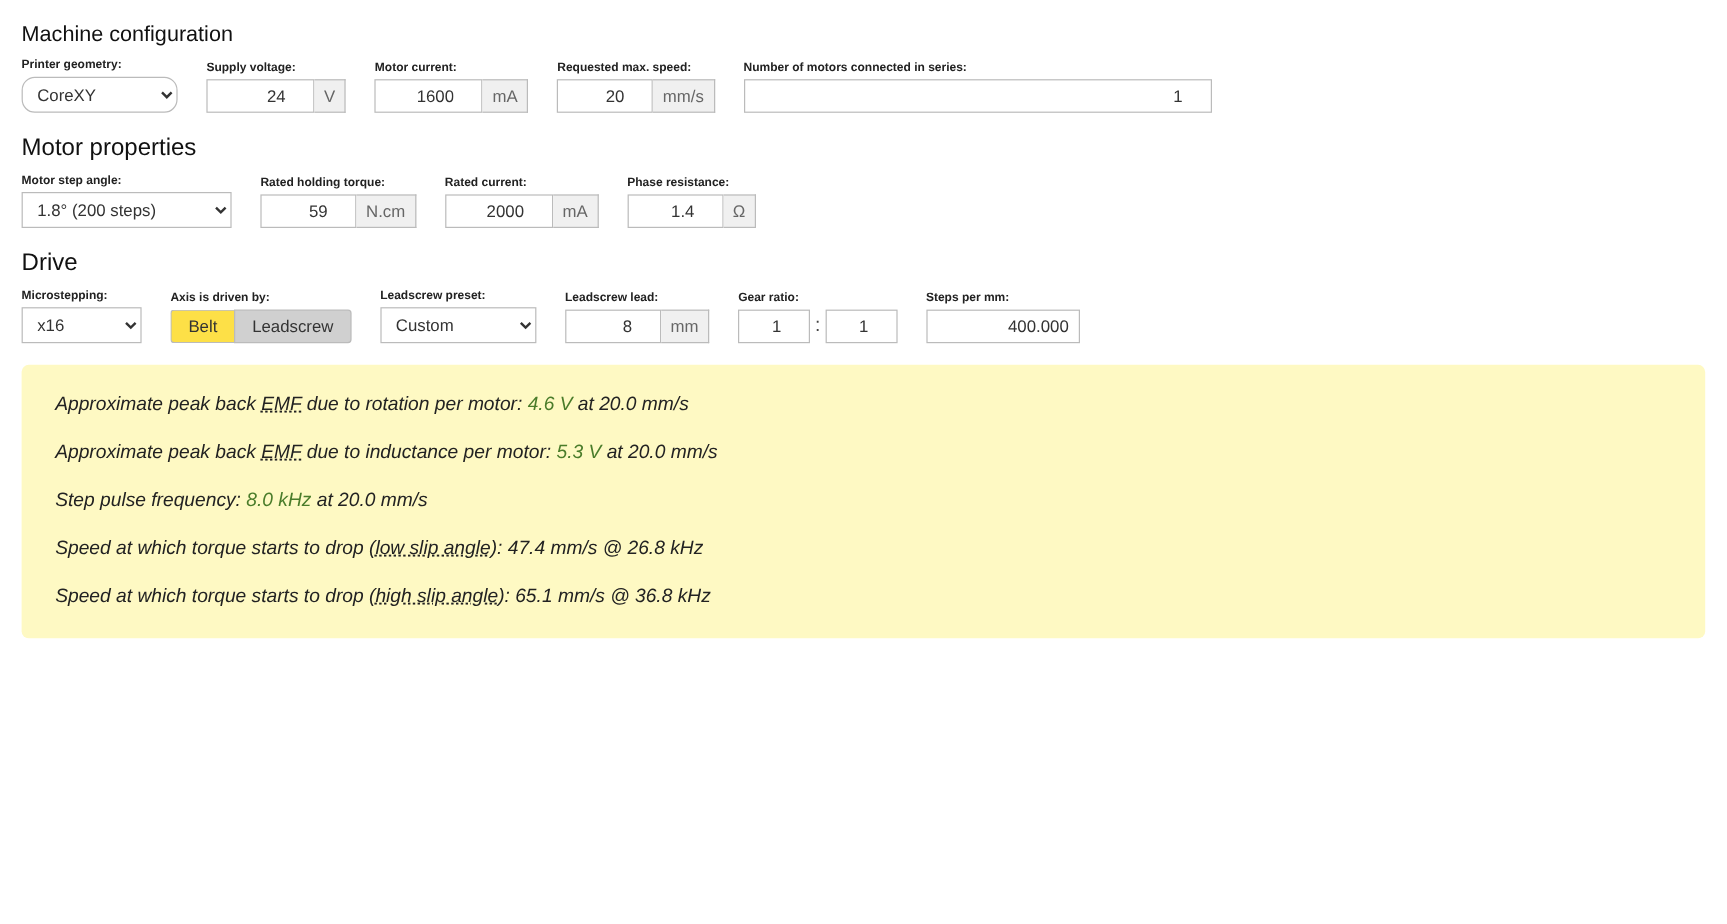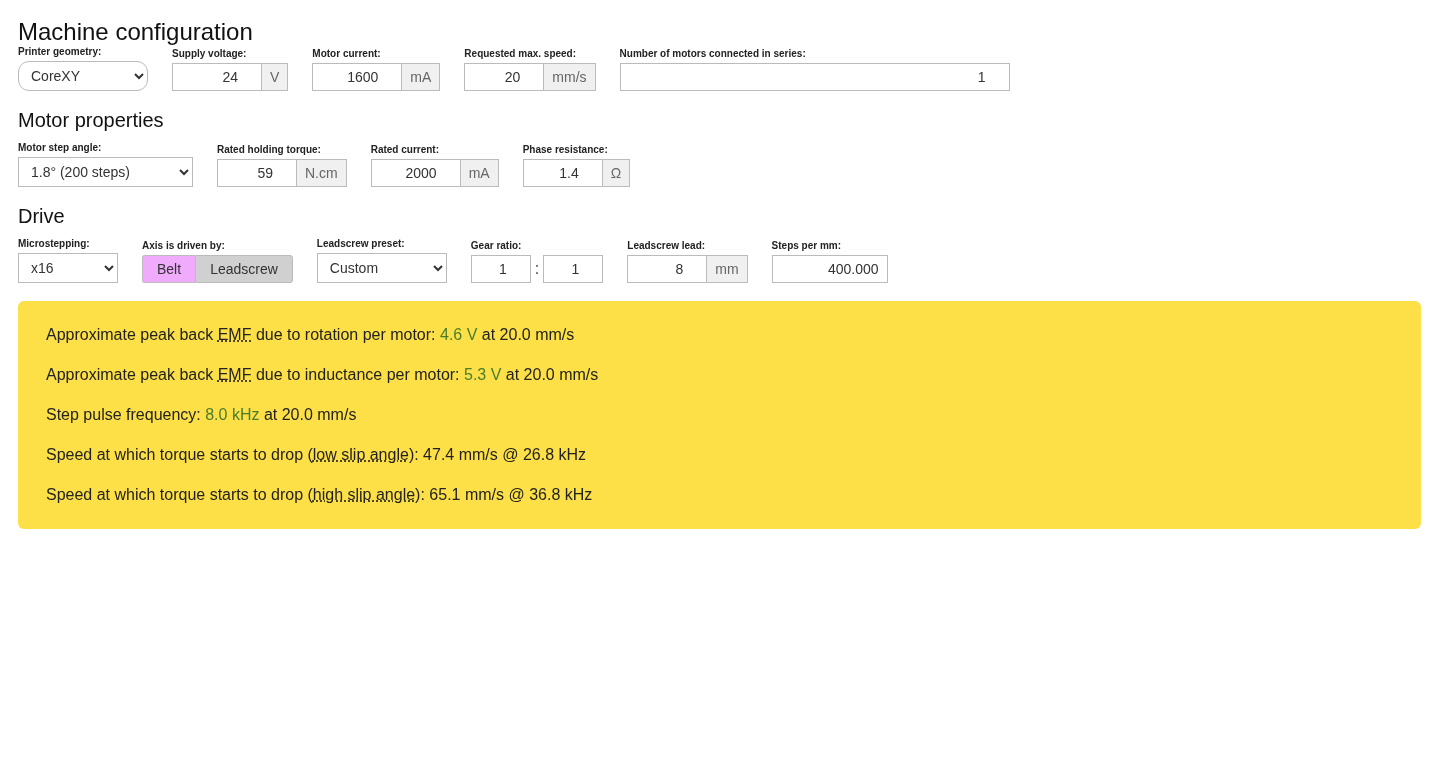--- a/index.html
+++ b/index.html
@@ -4,22 +4,23 @@
   <style>
     * { box-sizing: border-box; margin: 0; padding: 0; }
     body {
       font-family: Arial, sans-serif;
       font-size: 14px;
       background: #fff;
       color: #222;
       padding: 18px 18px 0 18px;
     }
     h2 {
-      font-size: 24px;
+      font-size: 18px;
       font-weight: normal;
+      margin-bottom: 10px;
       color: #111;
     }
     h3 {
       font-size: 20px;
       font-weight: normal;
       margin-bottom: 10px;
       color: #111;
     }
     .section {
       margin-bottom: 18px;
@@ -75,21 +76,21 @@
       align-items: center;
     }
     .toggle-group {
       display: flex;
     }
     .toggle-btn {
       border: 1px solid #bbb;
       padding: 5px 14px;
       font-size: 14px;
       cursor: pointer;
-      background: #f0abfc;
+      background: #fde047;
       color: #333;
     }
     .toggle-btn:first-child {
       border-right: none;
       border-radius: 3px 0 0 3px;
     }
     .toggle-btn:last-child {
       border-radius: 0 3px 3px 0;
     }
     .toggle-btn.active {
@@ -99,24 +100,25 @@
     .gear-ratio-group {
       display: flex;
       align-items: center;
       gap: 4px;
     }
     .gear-colon {
       font-size: 16px;
       color: #444;
     }
     .results-section {
-      background: #fde047;
+      background: #fef9c3;
       border-radius: 6px;
       padding: 22px 28px;
       margin-top: 10px;
+      font-style: italic;
     }
     .result-line {
       font-size: 16px;
       color: #222;
       margin-bottom: 16px;
       line-height: 1.5;
     }
     .result-line:last-child {
       margin-bottom: 0;
     }
@@ -137,21 +139,21 @@
     .w-motor-preset { width: 150px; }
     .w-step-angle { width: 175px; }
     .w-torque-input { width: 80px; }
     .w-rated-current { width: 90px; }
     .w-phase-res { width: 80px; }
     .w-phase-ind { width: 80px; }
     .w-microstepping { width: 100px; }
     .w-leadscrew-preset { width: 130px; }
     .w-leadscrew-lead { width: 80px; }
     .w-gear-input { width: 60px; }
-    .w-steps-per-mm { width: 116px; }
+    .w-steps-per-mm { width: 128px; }
   </style>
 </head>
 <body>
 
 <div class="section">
   <h2>Machine configuration</h2>
   <div class="field-row">
 
     <div class="field-group">
       <span class="field-label">Printer geometry:</span>
@@ -266,37 +268,37 @@
       <span class="field-label">Leadscrew preset:</span>
       <select class="w-leadscrew-preset">
         <option selected="">Custom</option>
         <option>T8 (2mm lead)</option>
         <option>T8 (8mm lead)</option>
         <option>M5</option>
       </select>
     </div>
 
     <div class="field-group">
+      <span class="field-label">Leadscrew lead:</span>
+      <div class="input-with-unit">
+        <input type="number" class="w-leadscrew-lead" value="8" style="">
+        <span class="unit-box">mm</span>
+      </div>
+    </div>
+
+    <div class="field-group">
       <span class="field-label">Gear ratio:</span>
       <div class="gear-ratio-group">
         <input type="number" class="w-gear-input" value="1" style="text-align: right;">
         <span class="gear-colon">:</span>
         <input type="number" class="w-gear-input" value="1" style="text-align: right;">
       </div>
     </div>
 
     <div class="field-group">
-      <span class="field-label">Leadscrew lead:</span>
-      <div class="input-with-unit">
-        <input type="number" class="w-leadscrew-lead" value="8" style="">
-        <span class="unit-box">mm</span>
-      </div>
-    </div>
-
-    <div class="field-group">
       <span class="field-label">Steps per mm:</span>
       <input type="text" class="w-steps-per-mm" value="400.000" style="text-align: right;">
     </div>
 
   </div>
 </div>
 
 <div class="results-section">
 
   <div class="result-line">

